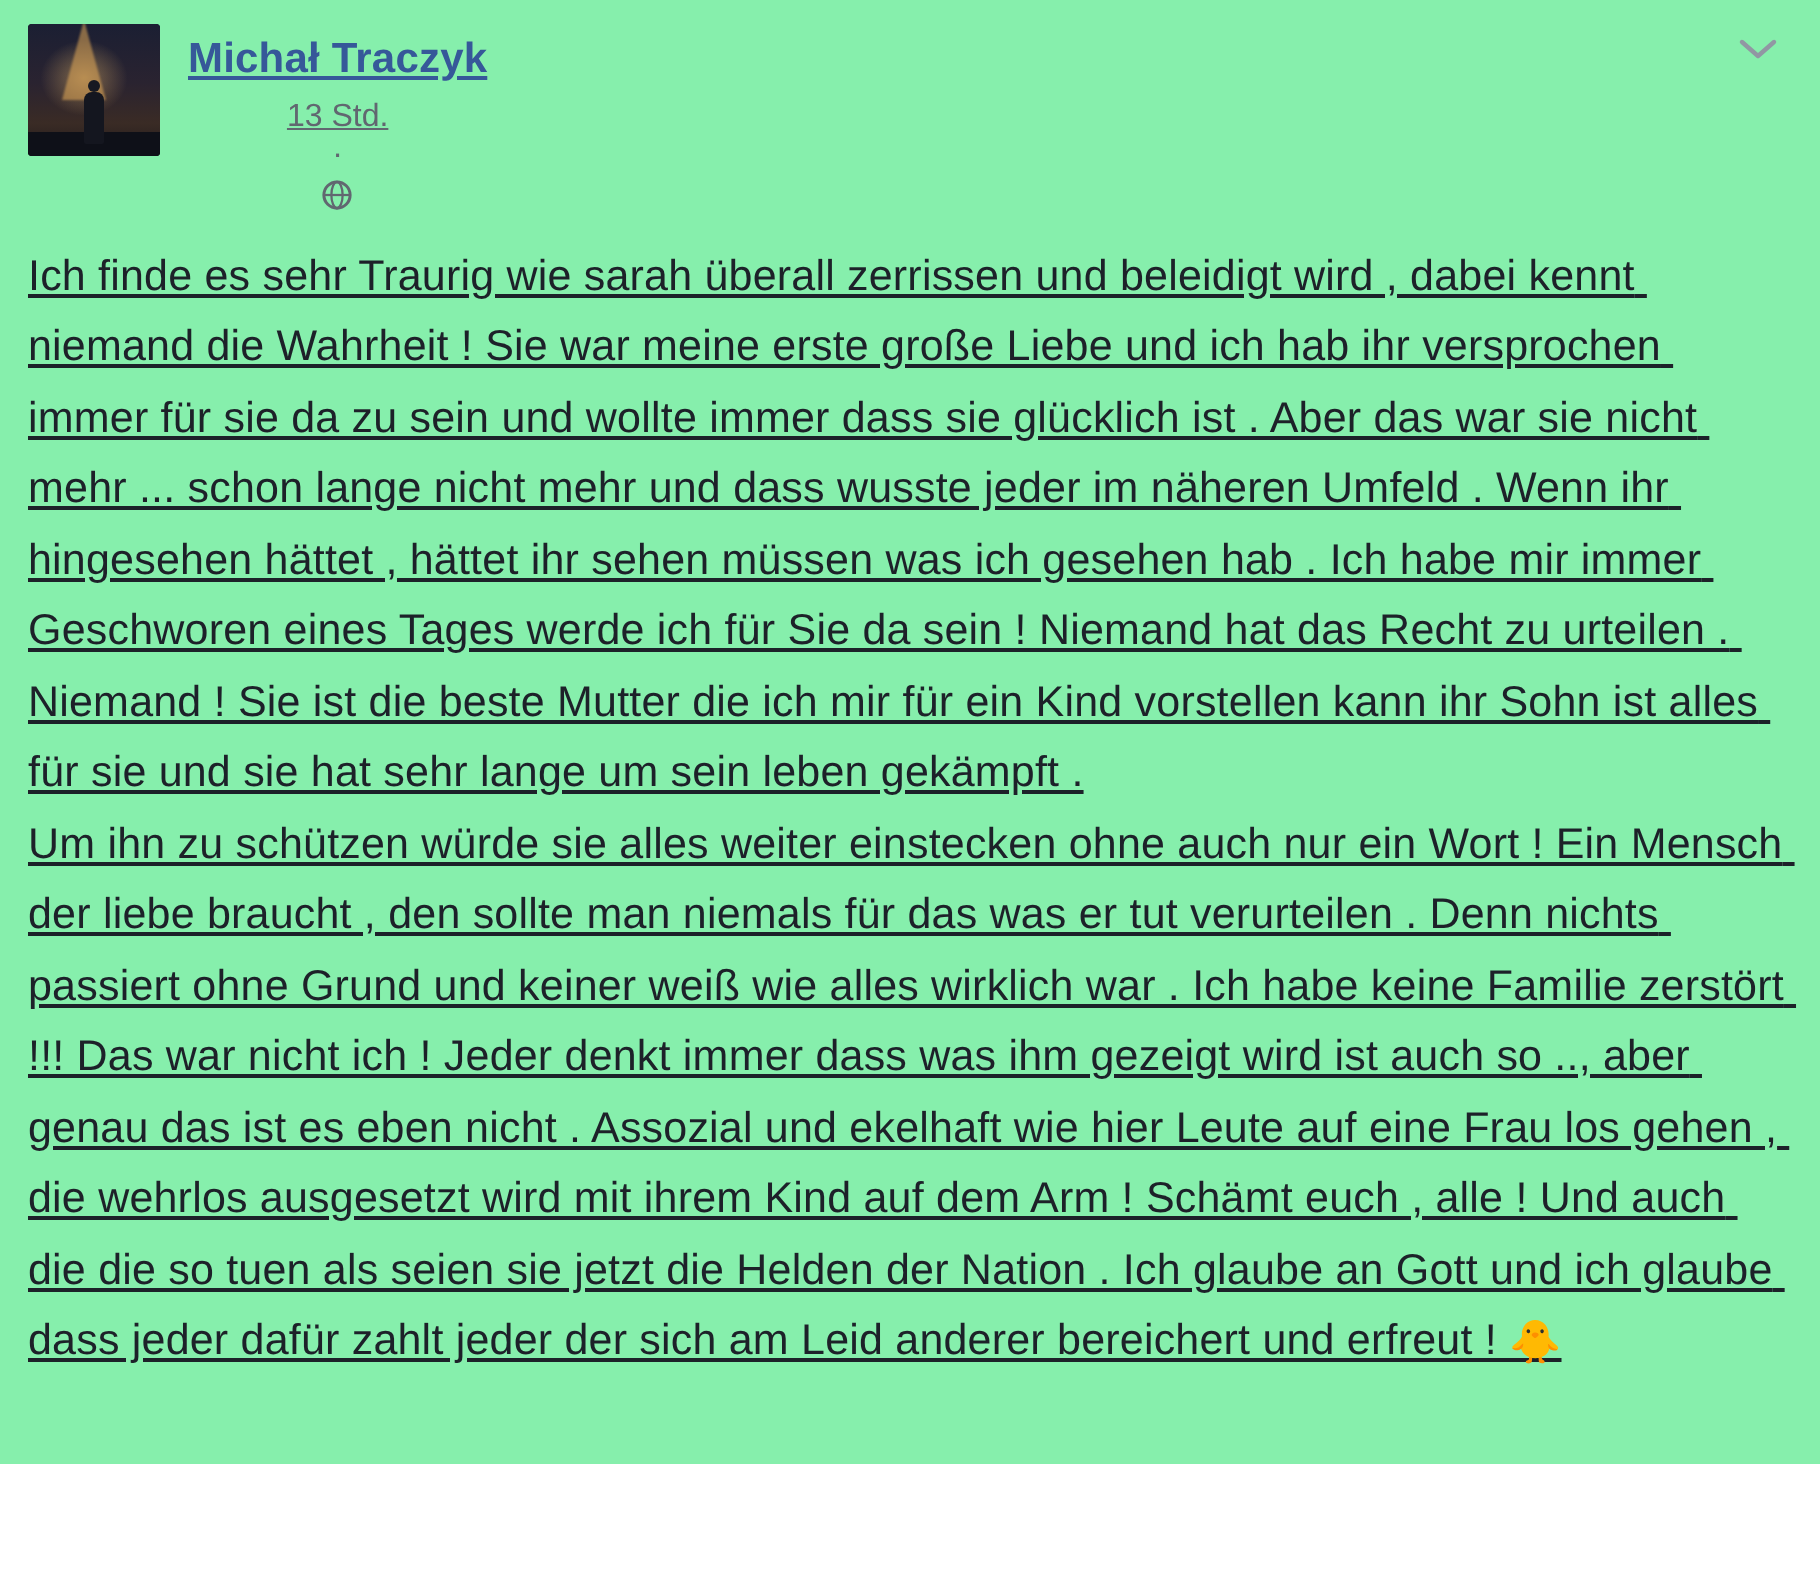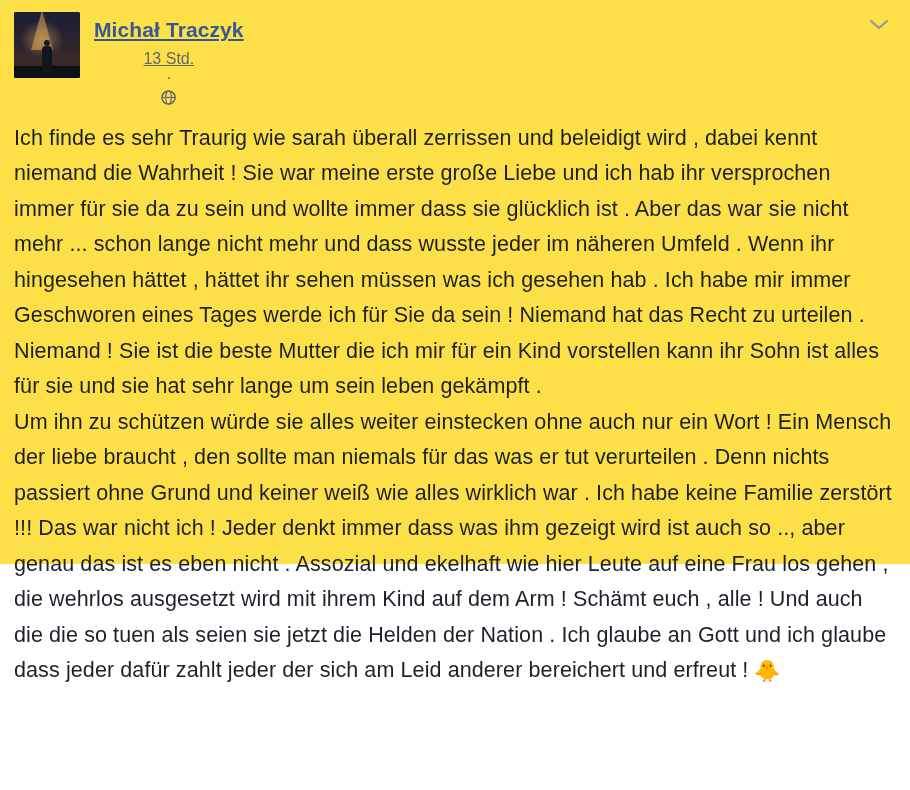--- a/index.html
+++ b/index.html
@@ -10,24 +10,24 @@
   body {
     width: 910px;
     height: 790px;
     font-family: "Liberation Sans", sans-serif;
     color: #1d2129;
     overflow: hidden;
   }
   .post {
     position: relative;
     width: 910px;
-    height: 564px;
+    height: 732px;
     box-sizing: border-box;
     padding: 8px 14px 0 14px;
-    background: #fde047;
+    background: #86efac;
   }
   .post-header {
     display: flex;
     align-items: flex-start;
     padding: 4px 0 0 0;
   }
   .avatar {
     width: 66px;
     height: 66px;
     flex: 0 0 66px;
@@ -131,20 +131,21 @@
   }
   .chevron-btn svg { display: block; }
   .post-body {
     margin-top: 18px;
     font-size: 21.5px;
     line-height: 35.5px;
     color: #1d2129;
     letter-spacing: 0.1px;
     white-space: pre-wrap;
     word-wrap: break-word;
+    text-decoration: underline;
   }
   .emoji-chick {
     font-size: 21px;
     vertical-align: -1px;
   }
 </style>
 </head>
 <body>
 
 <div class="post">

